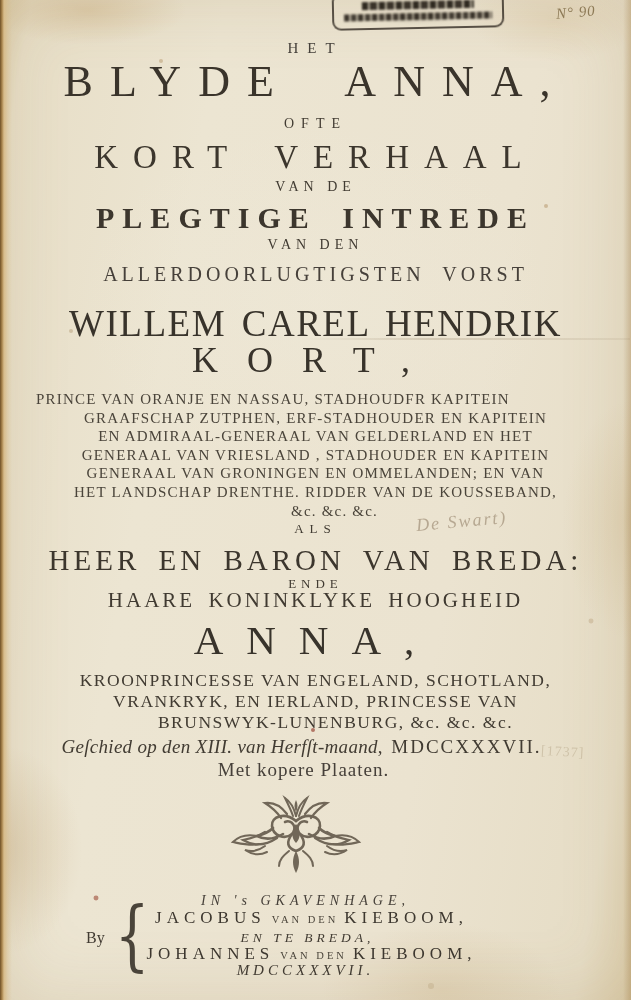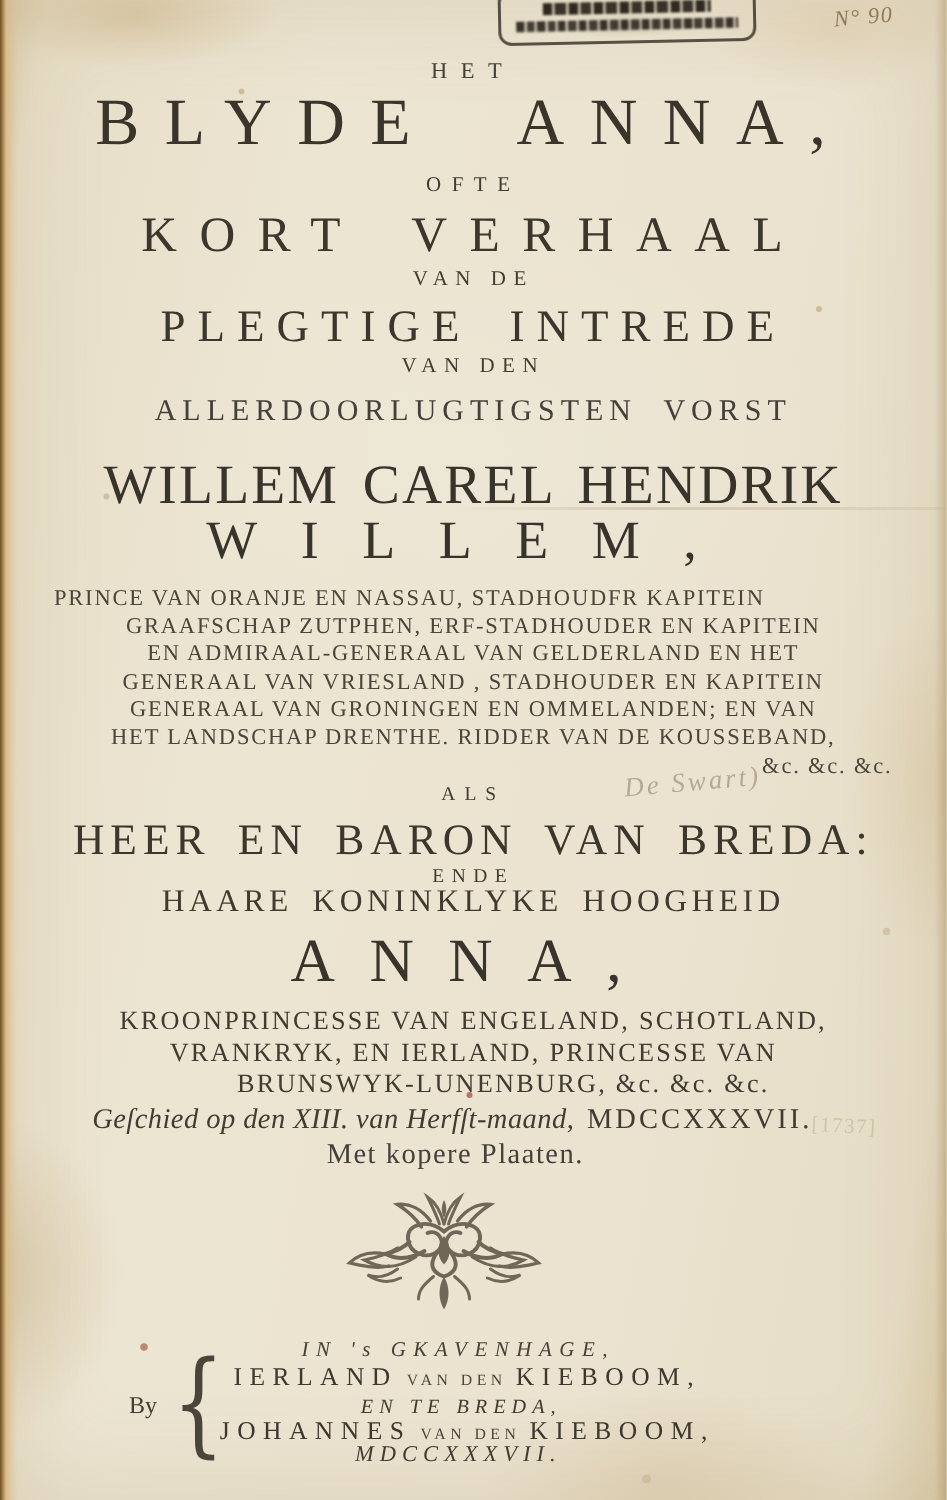--- a/index.html
+++ b/index.html
@@ -21,30 +21,30 @@
   .left-edge{position:absolute;left:0;top:0;width:12px;height:1000px;
     background:linear-gradient(90deg,#6e5026 0,#a9854e 2px,#d8bd8c 4px,rgba(216,189,140,0.35) 8px,rgba(216,189,140,0) 12px);}
   .right-edge{position:absolute;right:0;top:0;width:8px;height:1000px;
     background:linear-gradient(270deg,rgba(160,125,70,0.35) 0,rgba(160,125,70,0) 8px);}
   .line{position:absolute;left:0;width:100%;text-align:center;white-space:nowrap;}
   .t-het{top:40px;font-size:15px;letter-spacing:9px;color:#45403a;}
   .t-blyde{top:56px;font-size:44px;letter-spacing:17px;word-spacing:28px;color:#3a342b;}
   .t-ofte{top:116px;font-size:14px;letter-spacing:7px;}
   .t-kort{top:139px;font-size:33px;letter-spacing:15px;word-spacing:10px;color:#3c362d;}
   .t-vande{top:179px;font-size:14px;letter-spacing:5px;}
-  .t-plegtige{top:201px;font-size:30px;letter-spacing:8px;word-spacing:10px;color:#3c362d;}
+  .t-plegtige{top:201px;font-size:30px;letter-spacing:8px;word-spacing:10px;color:#3c362d;font-weight:bold;}
   .t-vanden{top:237px;font-size:14px;letter-spacing:5px;}
   .t-aller{top:263px;font-size:20px;letter-spacing:4px;word-spacing:9px;color:#46403a;}
   .t-willem{top:302px;font-size:37px;letter-spacing:1.5px;word-spacing:5px;color:#38332b;}
   .t-friso{top:339px;font-size:36px;letter-spacing:29px;color:#38332b;}
   .par{position:absolute;left:36px;top:390px;width:559px;font-size:15px;letter-spacing:1.2px;color:#4a443a;}
   .par div{height:18.6px;line-height:18.6px;white-space:nowrap;}
   .par .p-first{text-align:left;}
   .par .p-mid{text-align:center;}
-  .par .p-last{text-align:right;padding-left:38px;}
+  .par .p-last{text-align:center;padding-left:38px;}
   .t-als{top:521px;font-size:13px;letter-spacing:6px;}
   .t-heer{top:544px;font-size:29px;letter-spacing:4px;word-spacing:7px;color:#3c362d;}
   .t-ende{top:576px;font-size:13px;letter-spacing:5px;}
   .t-haare{top:588px;font-size:21px;letter-spacing:3px;word-spacing:5px;color:#403a31;}
   .t-anna{top:616px;font-size:41px;letter-spacing:23px;color:#38332b;}
   .t-annal1{top:670px;font-size:17.5px;letter-spacing:1.5px;}
   .t-annal2{top:691px;font-size:17.5px;letter-spacing:1.5px;}
   .t-annal3{top:712px;font-size:17.5px;letter-spacing:1.5px;padding-left:20px;}
   .t-geschied{top:736px;font-size:19px;transform:translateX(-14px);}
   .t-geschied .it{font-style:italic;letter-spacing:0.3px;}
@@ -113,21 +113,21 @@
   <div class="page-text">
     <div class="line t-het">HET</div>
     <div class="line t-blyde">BLYDE ANNA,</div>
     <div class="line t-ofte">OFTE</div>
     <div class="line t-kort">KORT VERHAAL</div>
     <div class="line t-vande">VAN DE</div>
     <div class="line t-plegtige">PLEGTIGE INTREDE</div>
     <div class="line t-vanden">VAN DEN</div>
     <div class="line t-aller">ALLERDOORLUGTIGSTEN VORST</div>
     <div class="line t-willem">WILLEM CAREL HENDRIK</div>
-    <div class="line t-friso">WILLEM,</div>
+    <div class="line t-friso">KORT,</div>
 
     <div class="par">
       <div class="p-first">PRINCE VAN ORANJE EN NASSAU, STADHOUDFR KAPITEIN</div>
       <div class="p-mid">GRAAFSCHAP ZUTPHEN, ERF-STADHOUDER EN KAPITEIN</div>
       <div class="p-mid">EN ADMIRAAL-GENERAAL VAN GELDERLAND EN HET</div>
       <div class="p-mid">GENERAAL VAN VRIESLAND , STADHOUDER EN KAPITEIN</div>
       <div class="p-mid">GENERAAL VAN GRONINGEN EN OMMELANDEN; EN VAN</div>
       <div class="p-mid">HET LANDSCHAP DRENTHE. RIDDER VAN DE KOUSSEBAND,</div>
       <div class="p-last">&amp;c. &amp;c. &amp;c.</div>
     </div>
@@ -161,21 +161,21 @@
         </g>
         <use href="#halfL" transform="translate(150,0) scale(-1,1)"></use>
         <path d="M75 30 C70 36 70 44 75 49 C80 44 80 36 75 30" fill="#675d4e" stroke="none"></path>
         <path d="M75 57 C71 64 71 72 75 79 C79 72 79 64 75 57" fill="#675d4e" stroke="none"></path>
         <path d="M75 6 C73 10 73 14 75 18 C77 14 77 10 75 6" fill="#675d4e" stroke="none"></path>
       </g>
     </svg>
 
     <div class="line t-place1">IN 's GKAVENHAGE,</div>
     <div class="line pubrow t-pub1">
-      <span class="big">IERLAND</span><span class="sm">VAN DEN</span><span class="big">KIEBOOM,</span>
+      <span class="big">JACOBUS</span><span class="sm">VAN DEN</span><span class="big">KIEBOOM,</span>
     </div>
     <div class="line t-place2">EN TE BREDA,</div>
     <div class="line pubrow t-pub2">
       <span class="big">JOHANNES</span><span class="sm">VAN DEN</span><span class="big">KIEBOOM,</span>
     </div>
     <div class="line t-year">MDCCXXXVII.</div>
     <div class="by">By</div>
     <div class="brace">{</div>
   </div>
 </div>

